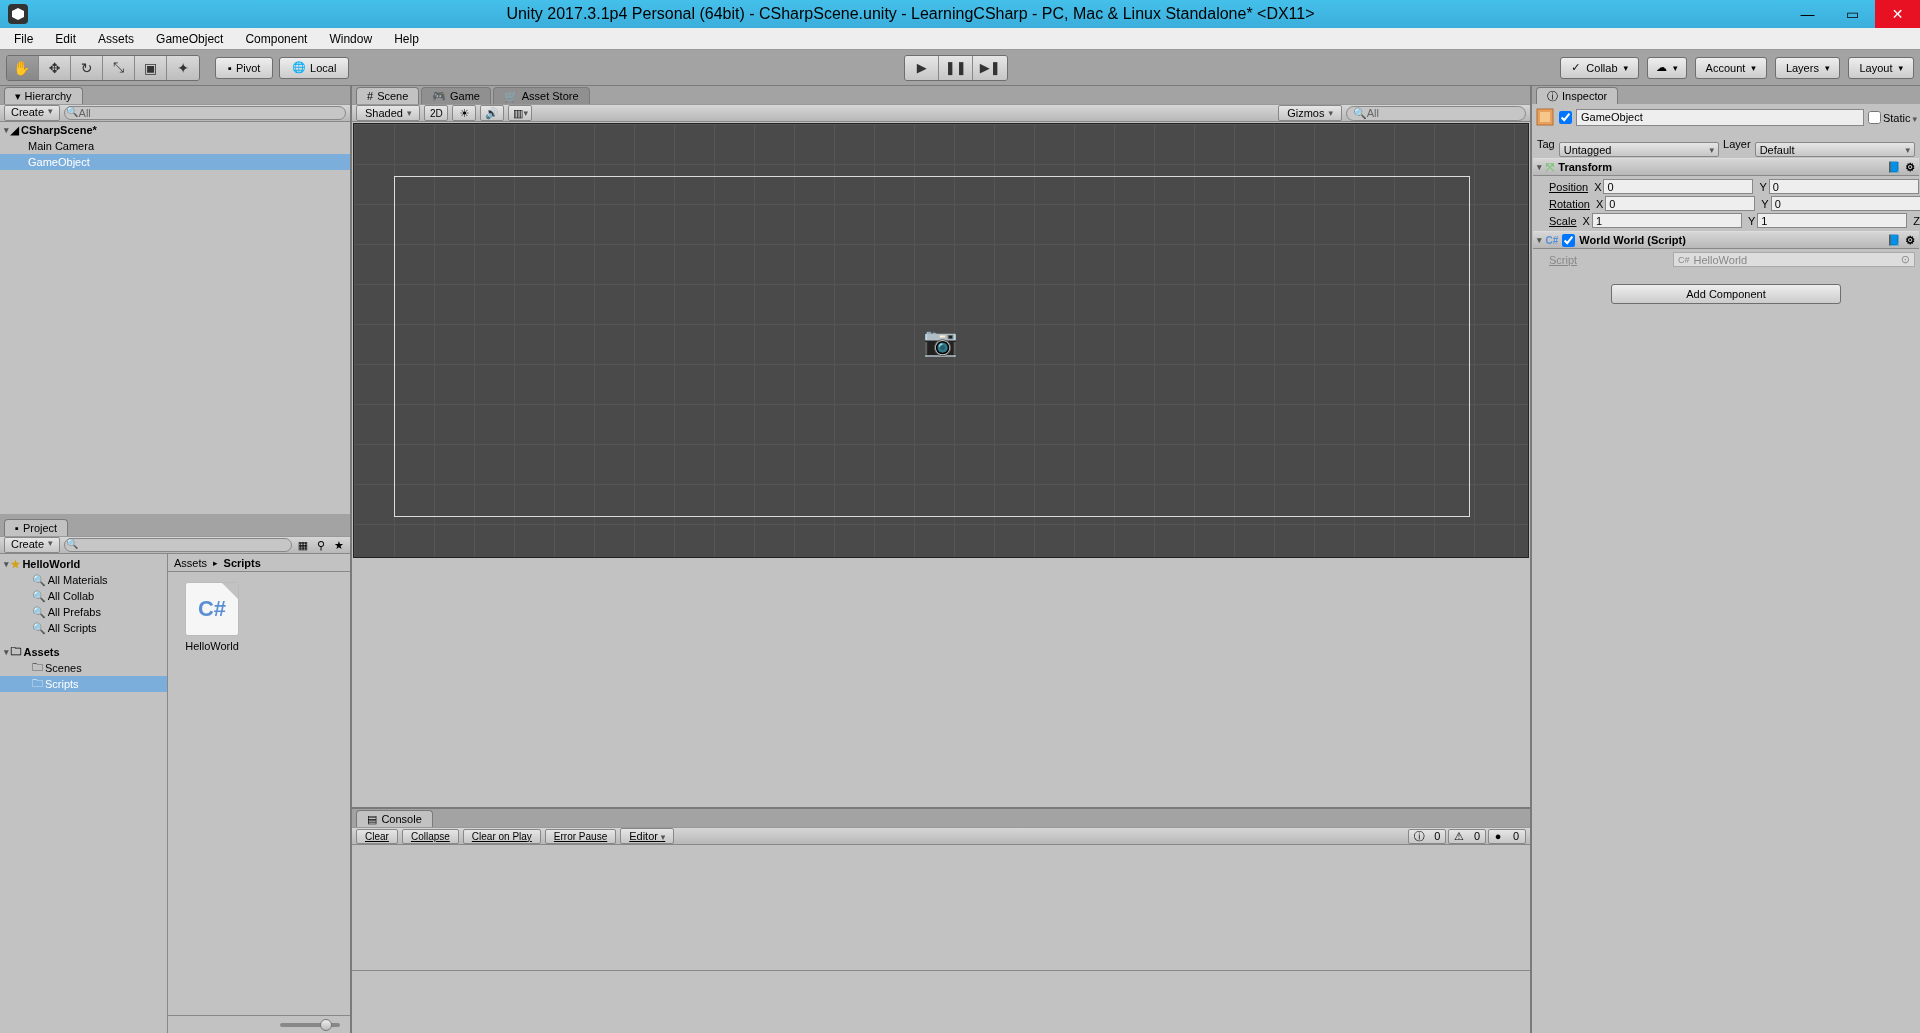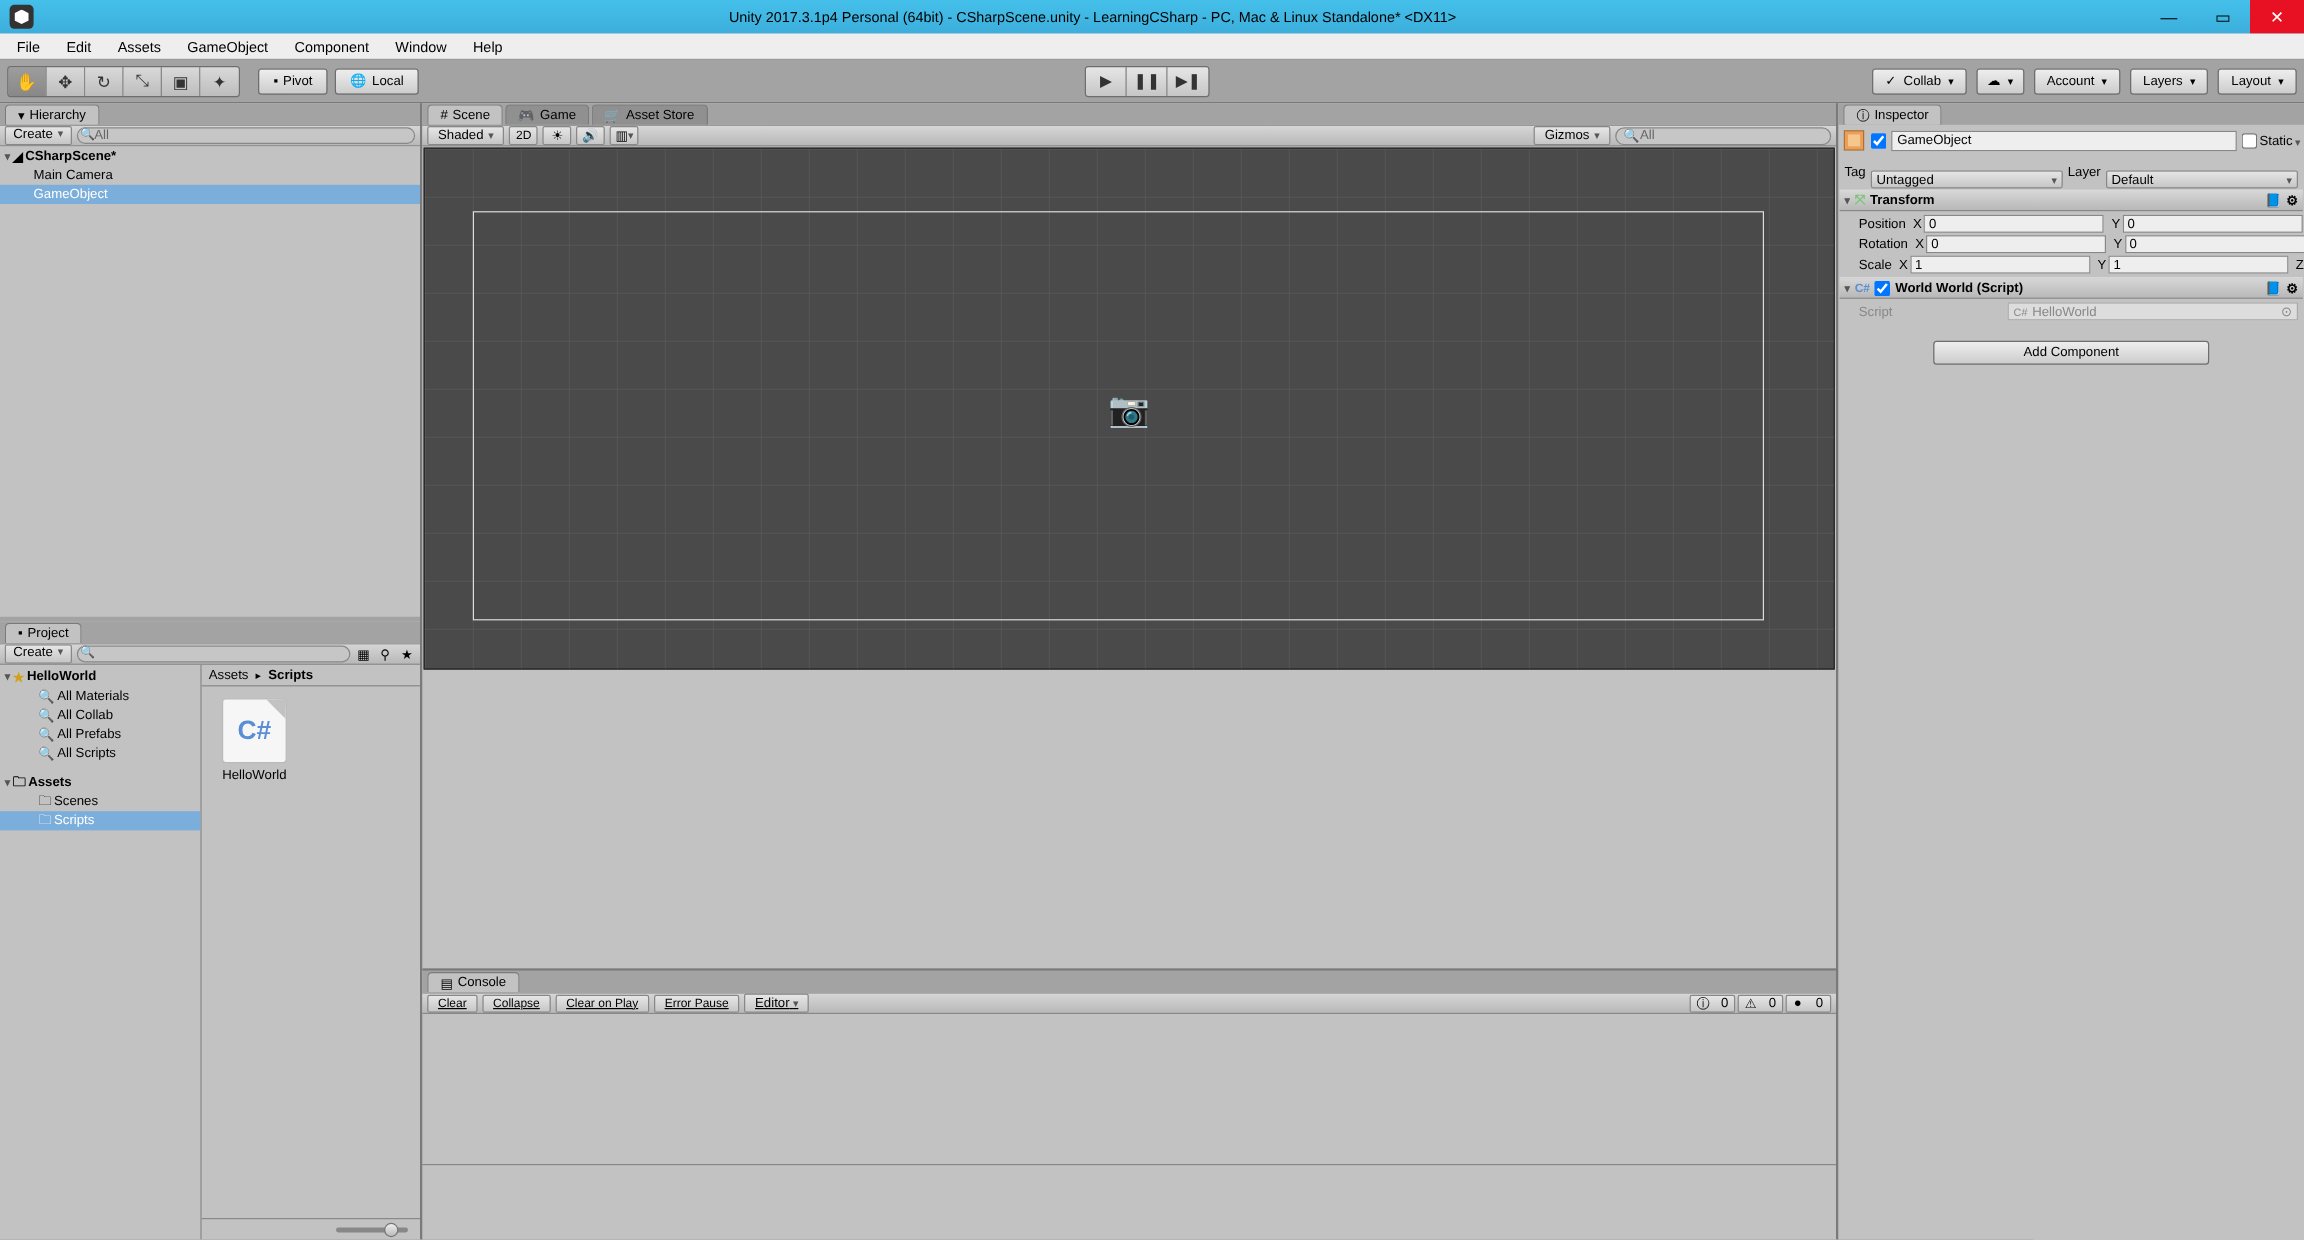--- a/index.html
+++ b/index.html
@@ -1,20 +1,20 @@
 <!DOCTYPE html>
 <html><head>
 <meta charset="utf-8">
 <style>
 * { margin:0; padding:0; box-sizing:border-box; font-family:Verdana,Tahoma,Arial,sans-serif; font-size:11px; user-select:none; }
 body { width:1920px; height:1033px; overflow:hidden; display:flex; flex-direction:column; background:#c2c2c2; }
 .titlebar { height:28px; background:linear-gradient(#44c0ea,#3caedc); display:flex; align-items:center; }
 .unity-logo { width:20px; height:20px; margin:0 8px; background:#333; border-radius:4px; position:relative; }
 .unity-logo::before { content:''; position:absolute; inset:4px; background:#fff; clip-path:polygon(50% 0,100% 25%,100% 75%,50% 100%,0 75%,0 25%); }
-.title-text { flex:1; text-align:center; color:#000; font-size:12px; }
+.title-text { flex:1; text-align:center; color:#000; font-size:16px; }
 .win-btns { display:flex; }
 .win-btn { width:45px; height:28px; display:flex; align-items:center; justify-content:center; font-size:14px; color:#000; }
 .win-btn.close { background:#e81123; color:#fff; }
 .menubar { height:22px; background:#eee; display:flex; align-items:center; padding:0 4px; gap:2px; border-bottom:1px solid #999; }
 .menu-item { padding:2px 10px; font-size:12px; color:#000; }
 .toolbar { height:36px; background:#a3a3a3; display:flex; align-items:center; padding:0 6px; border-bottom:1px solid #7a7a7a; }
 .tool-group { display:flex; border:1px solid #6e6e6e; border-radius:3px; overflow:hidden; }
 .tool-btn { width:32px; height:24px; background:linear-gradient(#d9d9d9,#bdbdbd); display:flex; align-items:center; justify-content:center; border-right:1px solid #888; font-size:14px; color:#333; }
 .tool-btn:last-child { border-right:none; }
 .tool-btn.active { background:linear-gradient(#9d9d9d,#888); }
@@ -69,21 +69,21 @@
 .inspector { height:100%; background:#c2c2c2; }
 .insp-body { padding:1px; }
 .insp-header { display:flex; align-items:center; gap:4px; padding:2px; }
 .go-icon { width:20px; height:20px; }
 .insp-name { flex:1; height:17px; border:1px solid #888; background:#eee; padding:0 4px; font-size:11px; }
 .insp-row { display:flex; align-items:center; gap:4px; padding:1px 4px; font-size:11px; }
 .insp-dd { flex:1; height:15px; border:1px solid #888; background:linear-gradient(#e6e6e6,#c6c6c6); border-radius:2px; padding:0 4px; display:flex; align-items:center; justify-content:space-between;margin-top:12px; }
 .component-hdr { height:18px; display:flex; align-items:center; gap:4px; padding:0 4px; background:linear-gradient(#d6d6d6,#b8b8b8); border-top:1px solid #ddd; border-bottom:1px solid #888; font-weight:bold; }
 .comp-body { padding:2px 4px; }
 .vec-row { display:flex; align-items:center; gap:6px; padding:1px 0; }
-.vec-label { width:130px; padding-left:12px; }
+.vec-label { width:130px; padding-left:12px;text-decoration:underline; }
 .vec-axis { display:flex; align-items:center; gap:2px; flex:1; }
 .vec-in { flex:1; height:15px; border:1px solid #888; background:#eee; padding:0 3px; }
 .add-comp { width:230px; height:20px; margin:14px auto; display:block; background:linear-gradient(#eee,#ccc); border:1px solid #6e6e6e; border-radius:3px; font-size:11px; }
 .tri { font-size:9px; color:#555; }
 .small-search { flex:1; height:14px; border:1px solid #888; border-radius:8px; background:#c6c6c6; padding:0 14px; font-size:10px; color:#666; position:relative; }
 .small-search::before { content:'🔍'; position:absolute; left:2px; top:-1px; font-size:10px; }
 .create-dd { height:16px; padding:0 6px; background:linear-gradient(#e6e6e6,#c6c6c6); border:1px solid #888; border-radius:2px; display:flex; align-items:flex-start; font-size:10px; gap:4px; }
 .ico-sq { width:14px; height:14px; display:inline-flex; align-items:center; justify-content:center; font-size:11px; }
 </style>
 </head>

